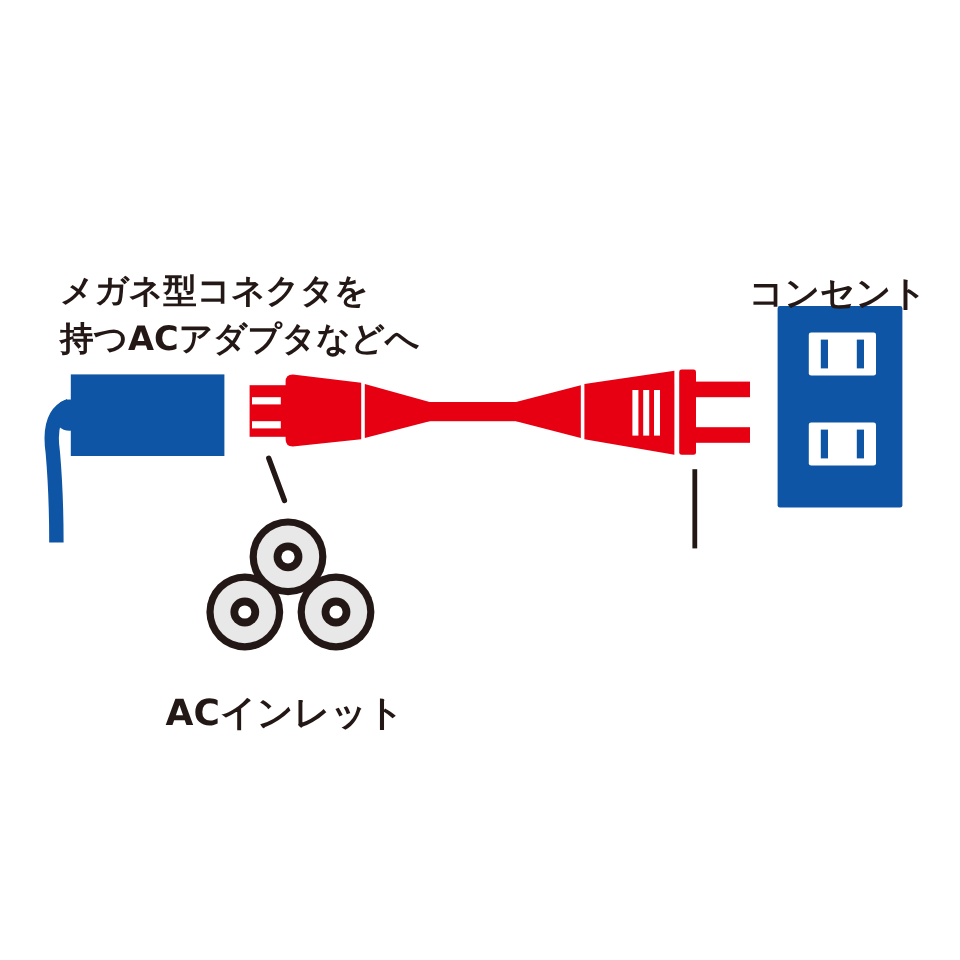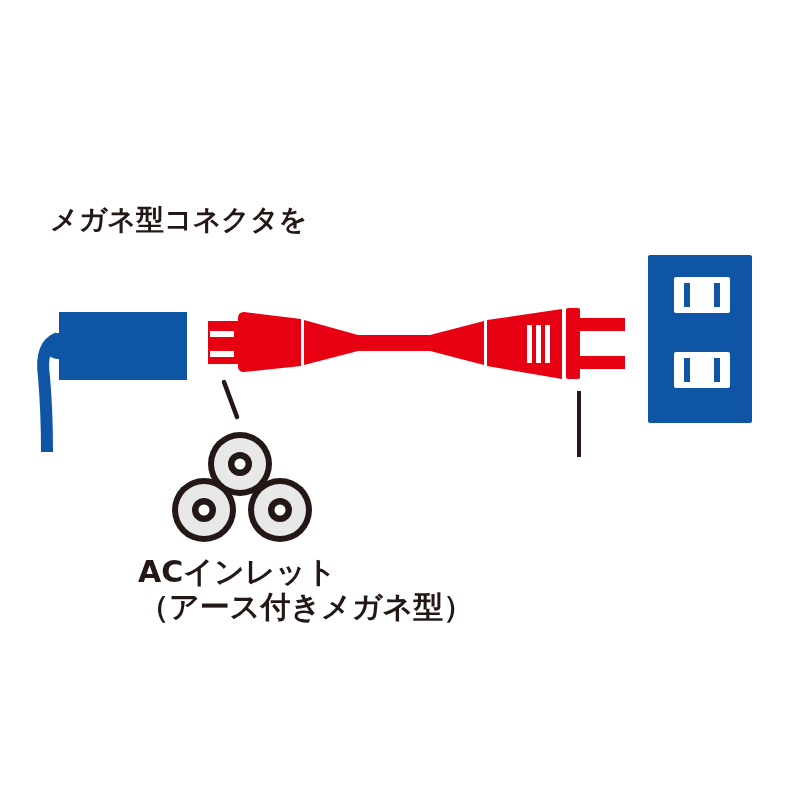--- a/index.html
+++ b/index.html
@@ -12,20 +12,21 @@
     font-family:"DejaVu Sans","Liberation Sans",sans-serif;
   }
   .diagram-svg{position:absolute;left:0;top:0;}
   .jp-label{
     position:absolute;
     font-weight:bold;
     color:var(--ink,#231815);
     letter-spacing:0;
     white-space:nowrap;
     line-height:1.1;
+    margin-top:23px;
   }
   .note-line1{left:50px;top:205px;font-size:28px;}
   .note-line2{left:50px;top:245px;font-size:28px;}
   .outlet-label{left:624px;top:206px;font-size:29px;}
   .plug-label{left:532px;top:469px;font-size:30px;}
   .inlet-label-1{left:138px;top:555px;font-size:30px;}
   .inlet-label-2{left:139px;top:590px;font-size:30px;}
   .f-blue{fill:var(--blue,#0e56a5);}
   .f-red{fill:var(--red,#e60012);}
   .f-white{fill:var(--white,#ffffff);}
@@ -94,15 +95,16 @@
       <circle class="f-ink" cx="240" cy="464" r="12"></circle>
       <circle class="f-white" cx="240" cy="464" r="5.5"></circle>
       <circle class="f-ink" cx="204" cy="510" r="12"></circle>
       <circle class="f-white" cx="204" cy="510" r="5.5"></circle>
       <circle class="f-ink" cx="280" cy="510" r="12"></circle>
       <circle class="f-white" cx="280" cy="510" r="5.5"></circle>
     </g>
   </svg>
 
   <div class="jp-label note-line1">メガネ型コネクタを</div>
+  <div class="jp-label note-line2">持つACアダプタなどへ</div>
+  <div class="jp-label outlet-label">コンセント</div>
   <div class="jp-label inlet-label-1">ACインレット</div>
-  <div class="jp-label inlet-label-2">（アース付きメガネ型）</div>
 </div>
 
 </body></html>

